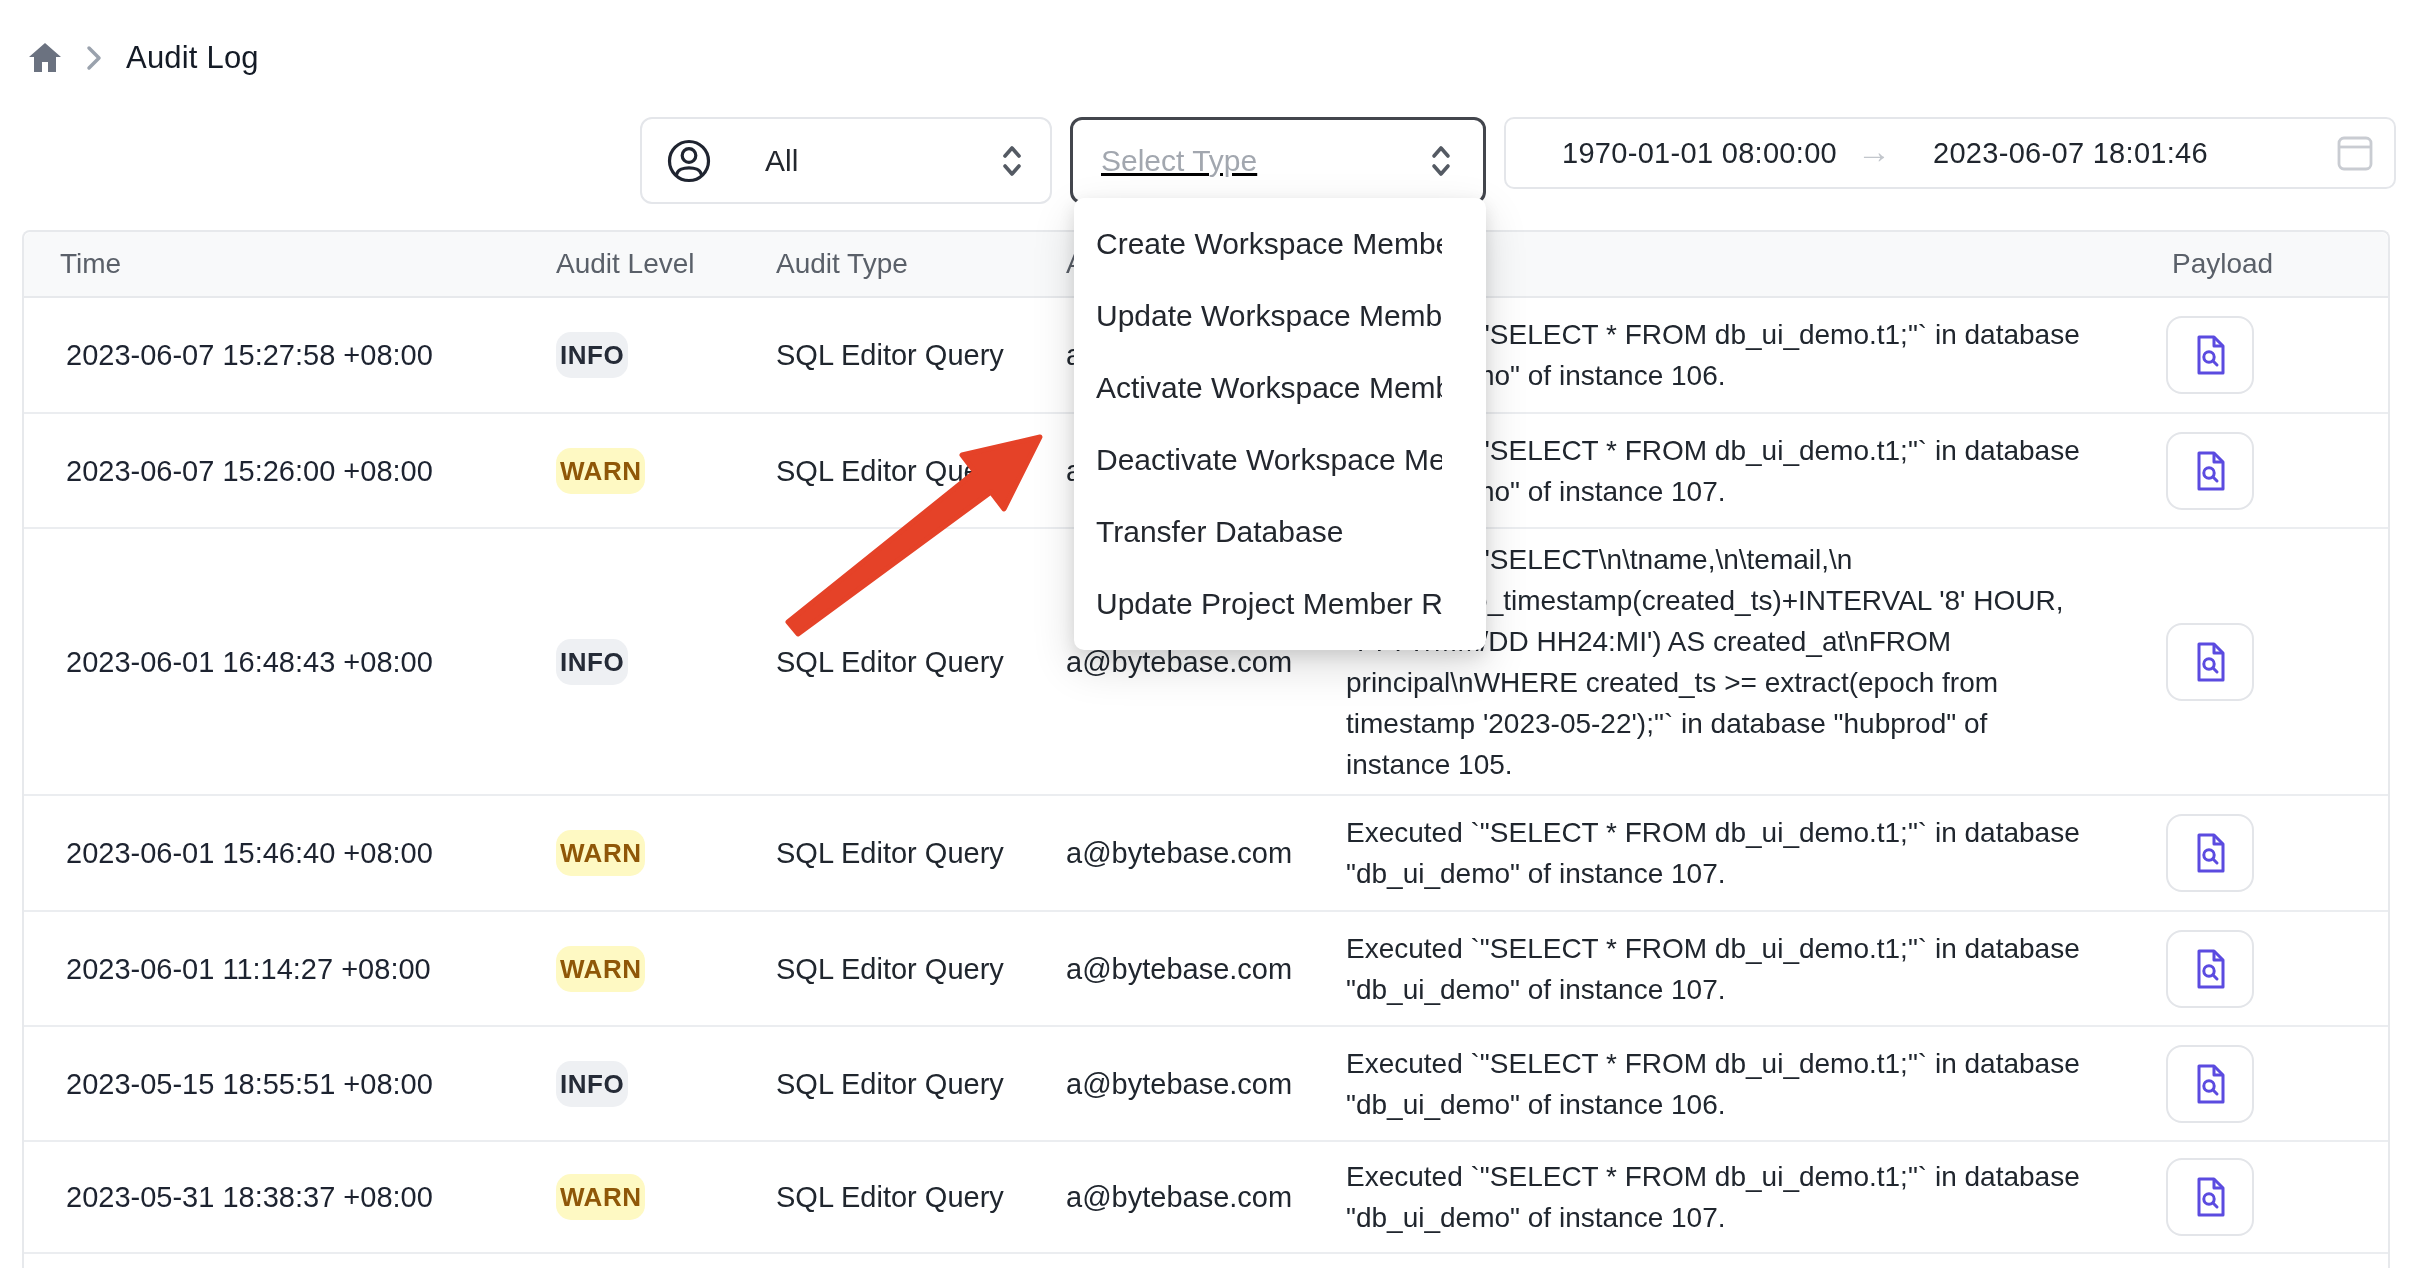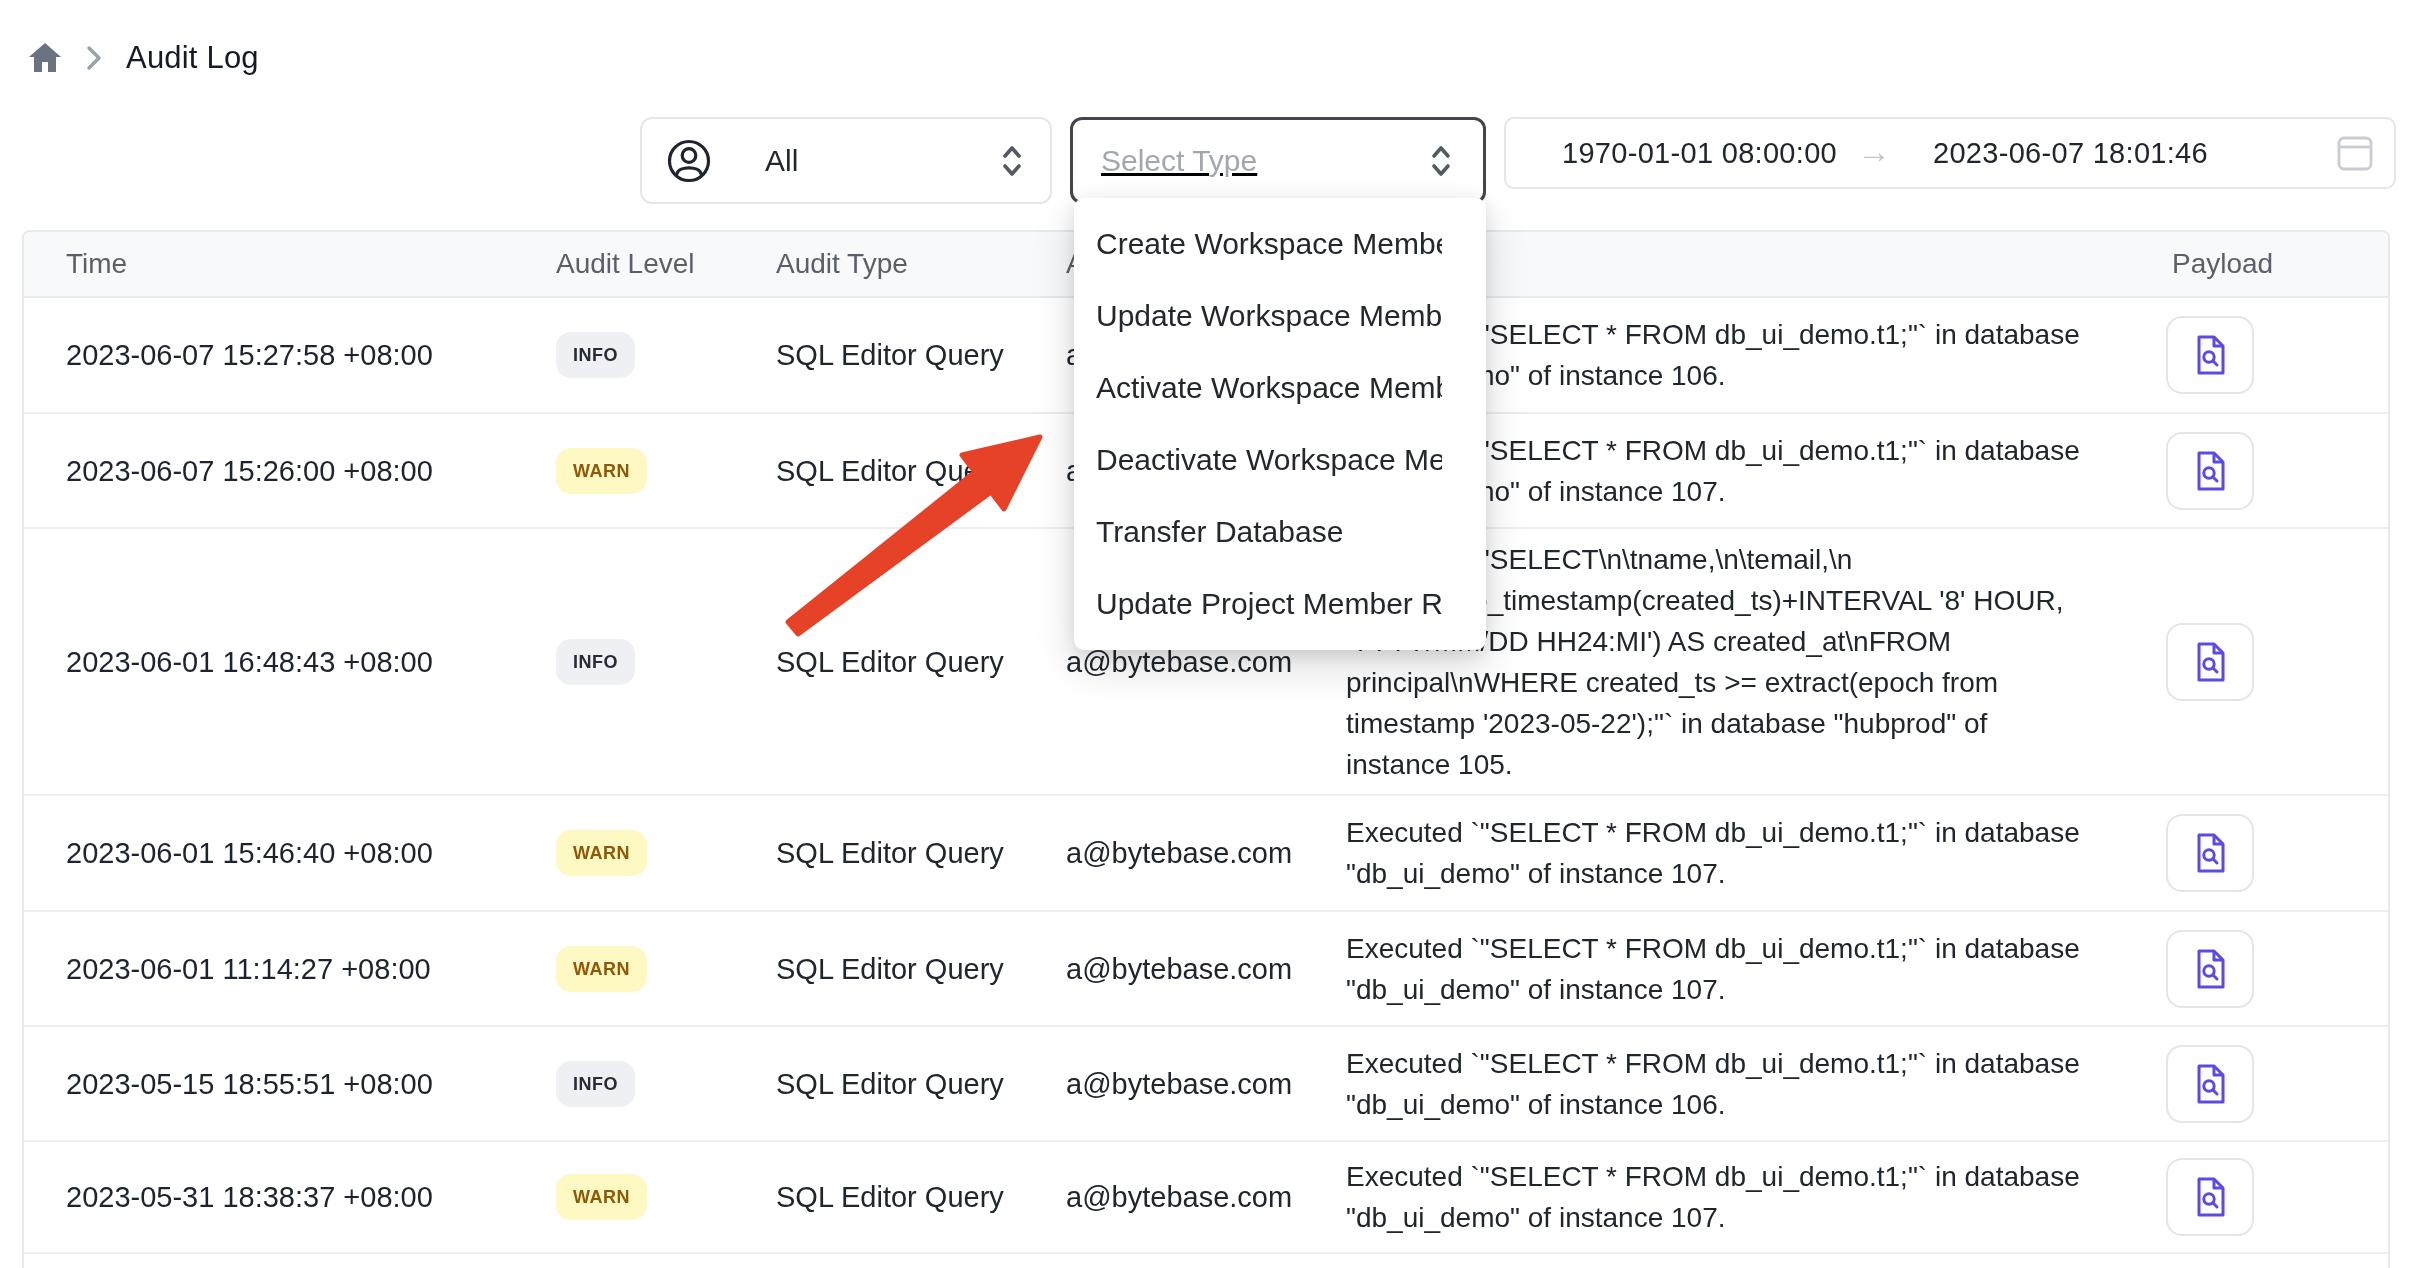--- a/index.html
+++ b/index.html
@@ -39,22 +39,22 @@
   .cut { height:14px; border-bottom:none; }
   .cell { position:absolute; top:50%; transform:translateY(-50%); white-space:nowrap; }
   .c-time   { left:42px;  font-size:29px; color:#1d2330; }
   .c-level  { left:532px; }
   .c-type   { left:752px; font-size:29px; color:#20262e; }
   .c-actor  { left:1042px; font-size:29px; color:#20262e; }
   .c-comment{ left:1322px; font-size:28px; color:#20262e; line-height:41px; }
   .c-comment div { white-space:nowrap; }
   .c-payload{ left:2142px; }
 
-  .badge { display:inline-block; height:46px; line-height:46px; padding:0 17px;
-    border-radius:15px; font-size:18px; font-weight:700; letter-spacing:.5px; }
+  .badge { display:inline-block; height:46px; line-height:46px; padding:0 4px;
+    border-radius:15px; font-size:26px; font-weight:700; letter-spacing:.5px; }
   .badge.info { background:#eef0f3; color:#252b37; }
   .badge.warn { background:#fef9c3; color:#8f5708; }
 
   .pbtn { width:88px; height:78px; background:#fff; border:2px solid #e3e5e9;
     border-radius:16px; display:flex; align-items:center; justify-content:center; cursor:pointer; }
 
   
   .dropdown { position:absolute; left:1074px; top:198px; width:412px; height:452px;
     background:#fff; border-radius:10px; padding-top:10px; z-index:5;
     box-shadow:0 6px 16px rgba(0,0,0,.10), 0 16px 44px rgba(0,0,0,.14); }
@@ -120,21 +120,21 @@
     <span class="cal-icon">
       <svg width="38" height="40" viewBox="0 0 38 40" fill="none" stroke="#c9ccd2" stroke-width="2.8">
         <rect x="3" y="5" width="32" height="31" rx="5"></rect>
         <line x1="3" y1="14" x2="35" y2="14"></line>
       </svg>
     </span>
   </div>
 
   <div class="table">
     <div class="thead">
-      <div class="hcell" style="left:42px">Time</div>
+      <div class="hcell" style="left:36px">Time</div>
       <div class="hcell" style="left:532px">Audit Level</div>
       <div class="hcell" style="left:752px">Audit Type</div>
       <div class="hcell" style="left:1042px">Actor</div>
       <div class="hcell" style="left:1322px">Comment</div>
       <div class="hcell" style="left:2148px">Payload</div>
     </div>
 
     <div class="trow h116">
       <div class="cell c-time">2023-06-07 15:27:58 +08:00</div>
       <div class="cell c-level"><span class="badge info">INFO</span></div>

